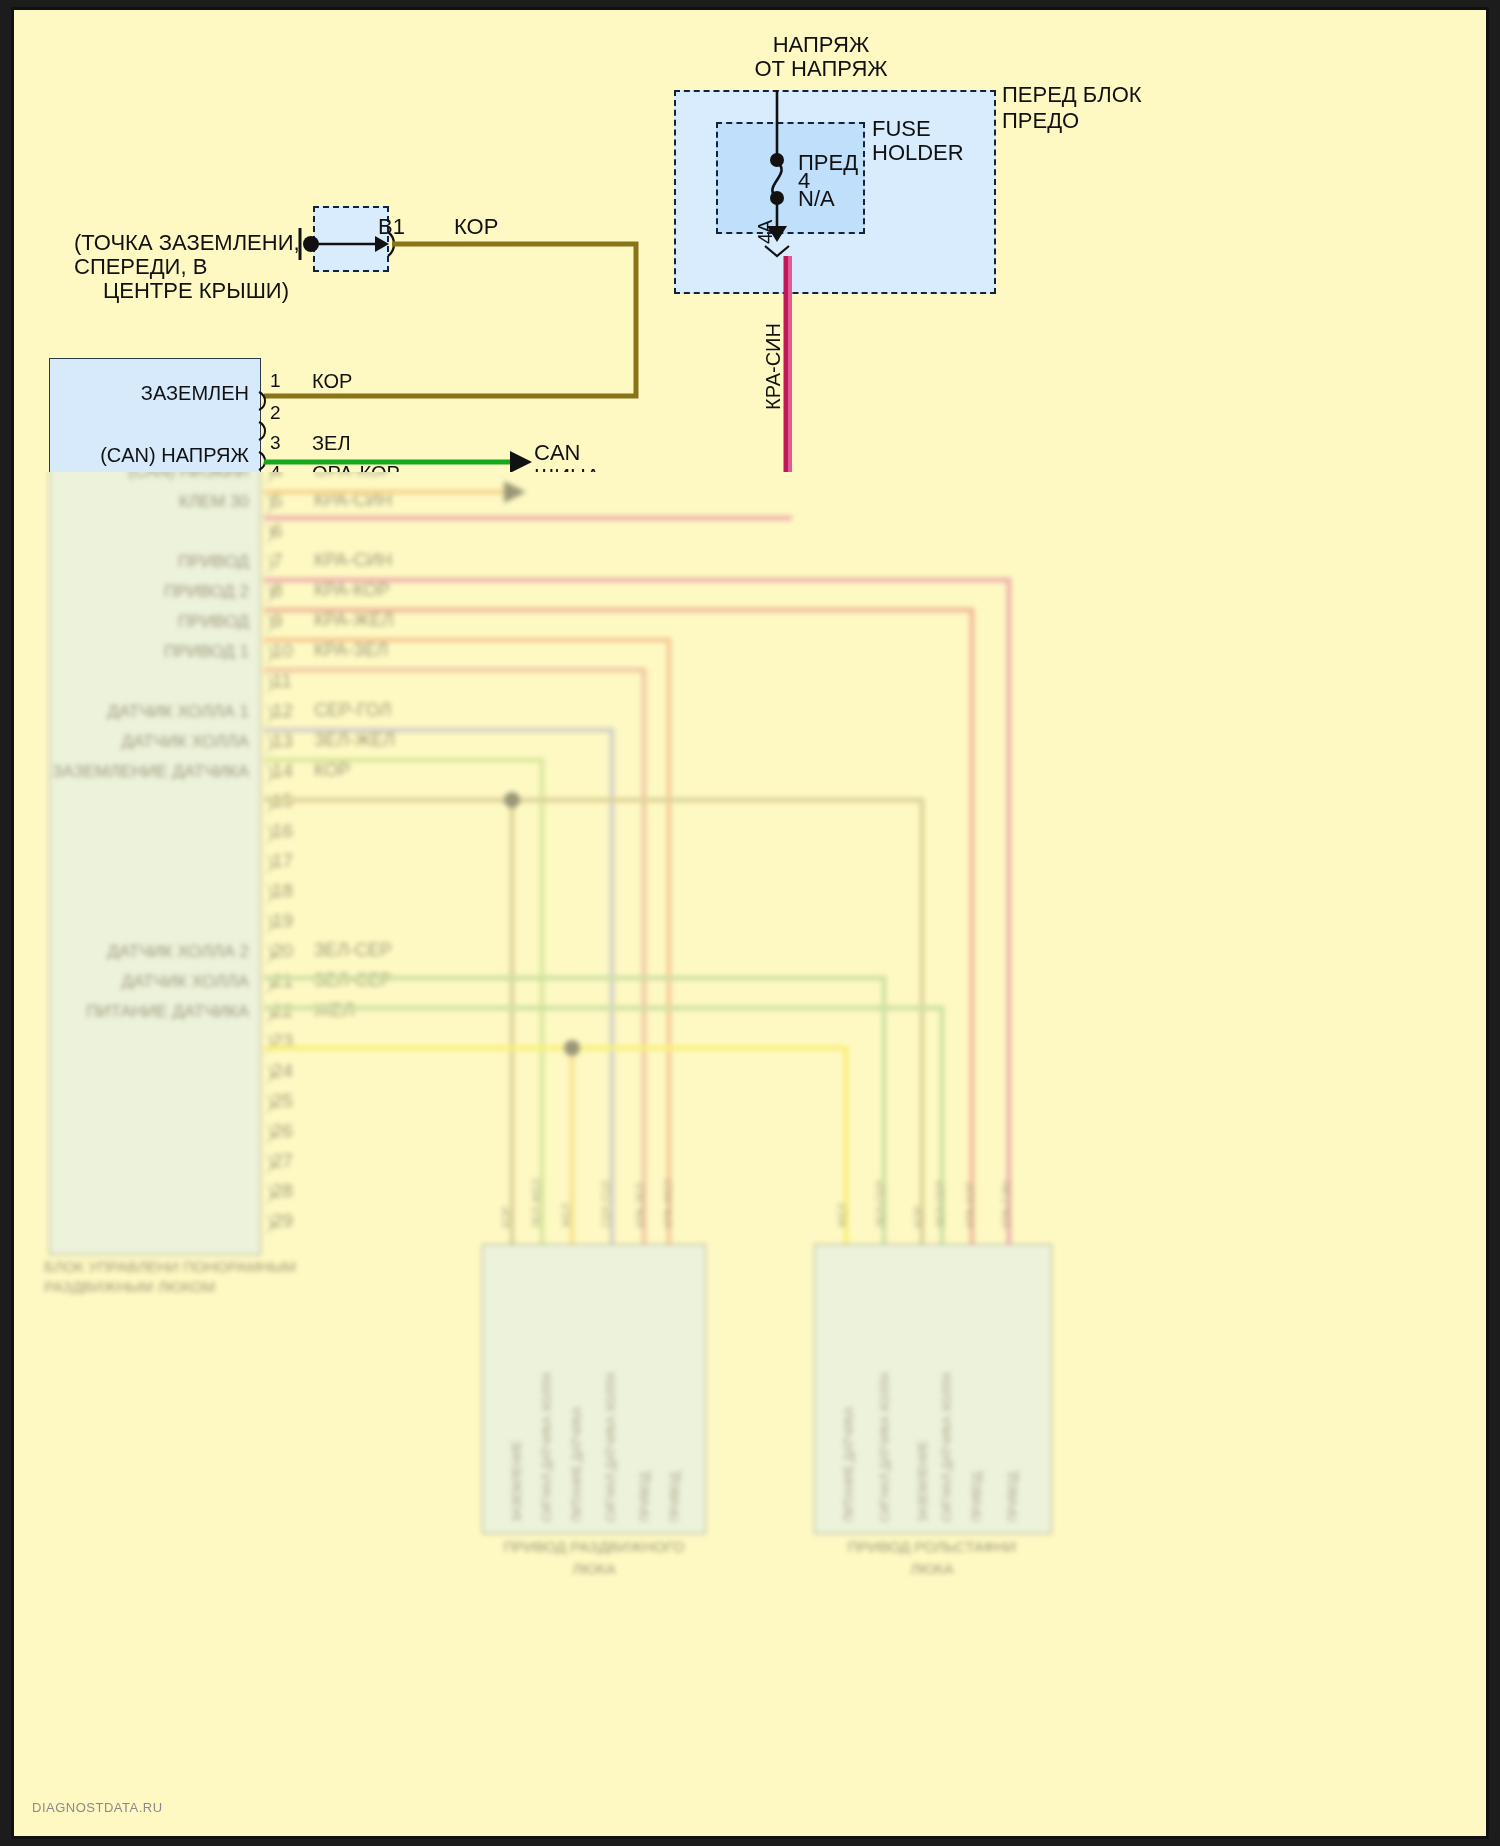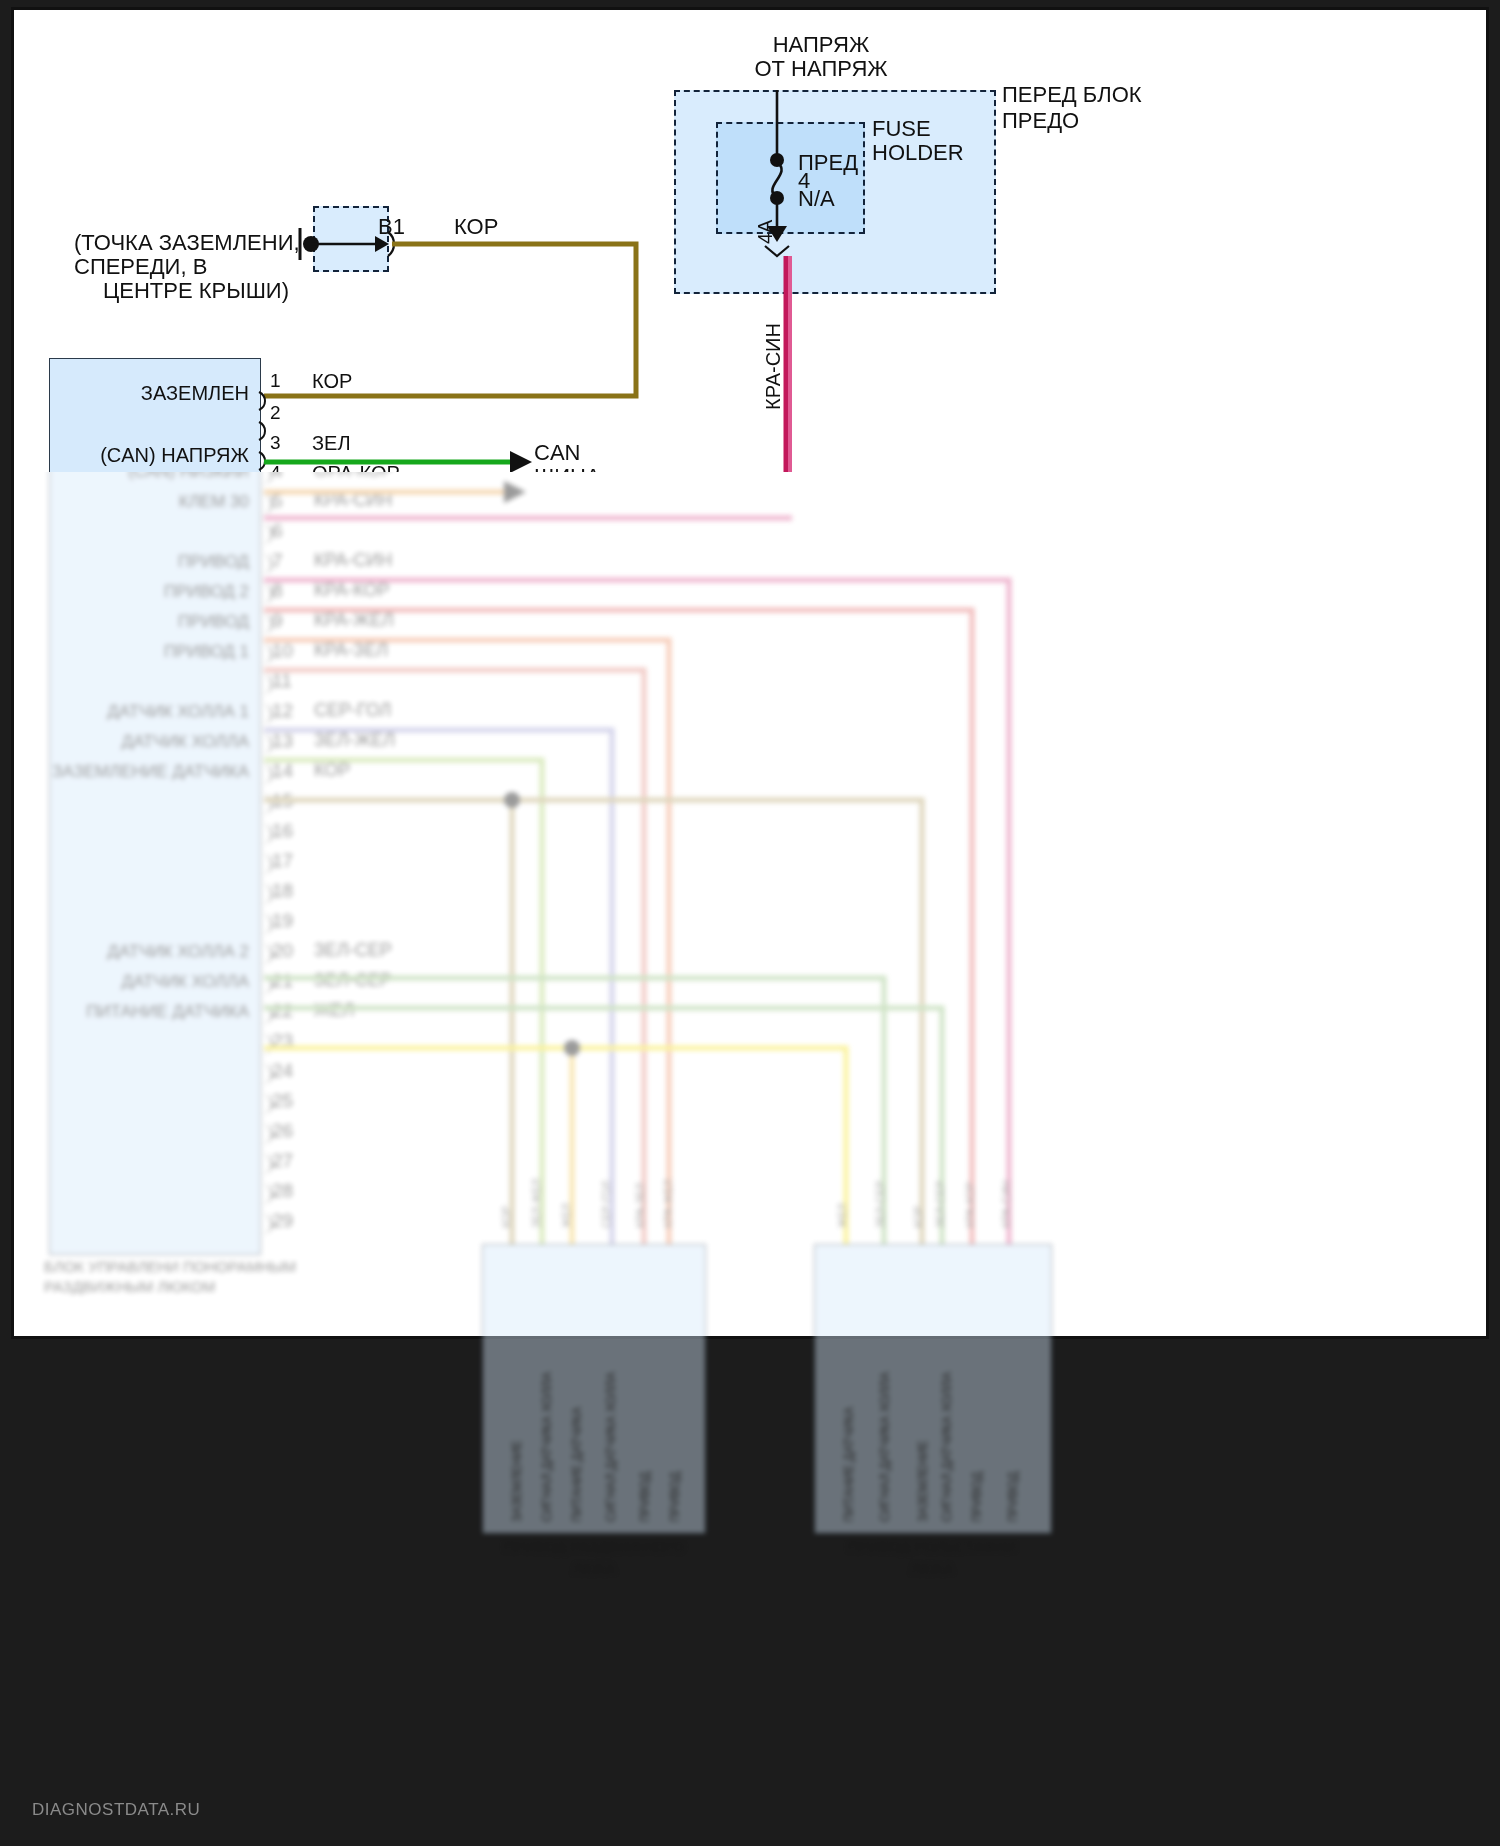--- a/index.html
+++ b/index.html
@@ -3,22 +3,22 @@
 <meta charset="utf-8">
 <style>
   html,body{margin:0;padding:0;background:#222;}
   body{font-family:"Liberation Sans",sans-serif;}
   #page{
     position:relative;width:1500px;height:1846px;background:#1c1c1c;
     overflow:hidden;
   }
   
   #paper{
-    position:absolute;left:14px;top:10px;width:1472px;height:1326px;
-    background:#ffffff;
+    position:absolute;left:14px;top:10px;width:1472px;height:1826px;
+    background:#fef9c3;
     box-shadow:0 0 0 3px #111;
   }
 
   
   #lower-wrap{
     position:absolute;left:0;top:0;width:1472px;height:1826px;
     clip-path: inset(462px 0 0 0);
     filter: blur(2.4px);
     opacity:0.42;
   }
@@ -34,21 +34,21 @@
   .box.dash{border:2.4px dashed #12233a;background:#d9ecfd;}
 
   .pinnum{position:absolute;font-size:19px;color:#111;}
   .wirelbl{position:absolute;font-size:20px;color:#111;white-space:nowrap;}
   .pinlbl{position:absolute;font-size:20px;color:#111;white-space:nowrap;text-align:right;}
 
   .conn-vlabel{
     position:absolute;font-size:11px;color:#333;white-space:nowrap;
     transform:rotate(-90deg);transform-origin:0 0;
   }
-  .wm{position:absolute;left:18px;top:1790px;font-size:17px;color:#8a8a8a;letter-spacing:0.5px;}
+  .wm{position:absolute;left:18px;top:1790px;font-size:13px;color:#8a8a8a;letter-spacing:0.5px;}
 </style>
 </head>
 <body>
 
 <div id="page">
   <div id="paper">
 
     <div id="upper-wrap">
 
       <div class="txt b" style="left:712px;top:22px;text-align:center;width:190px;">НАПРЯЖ</div>

